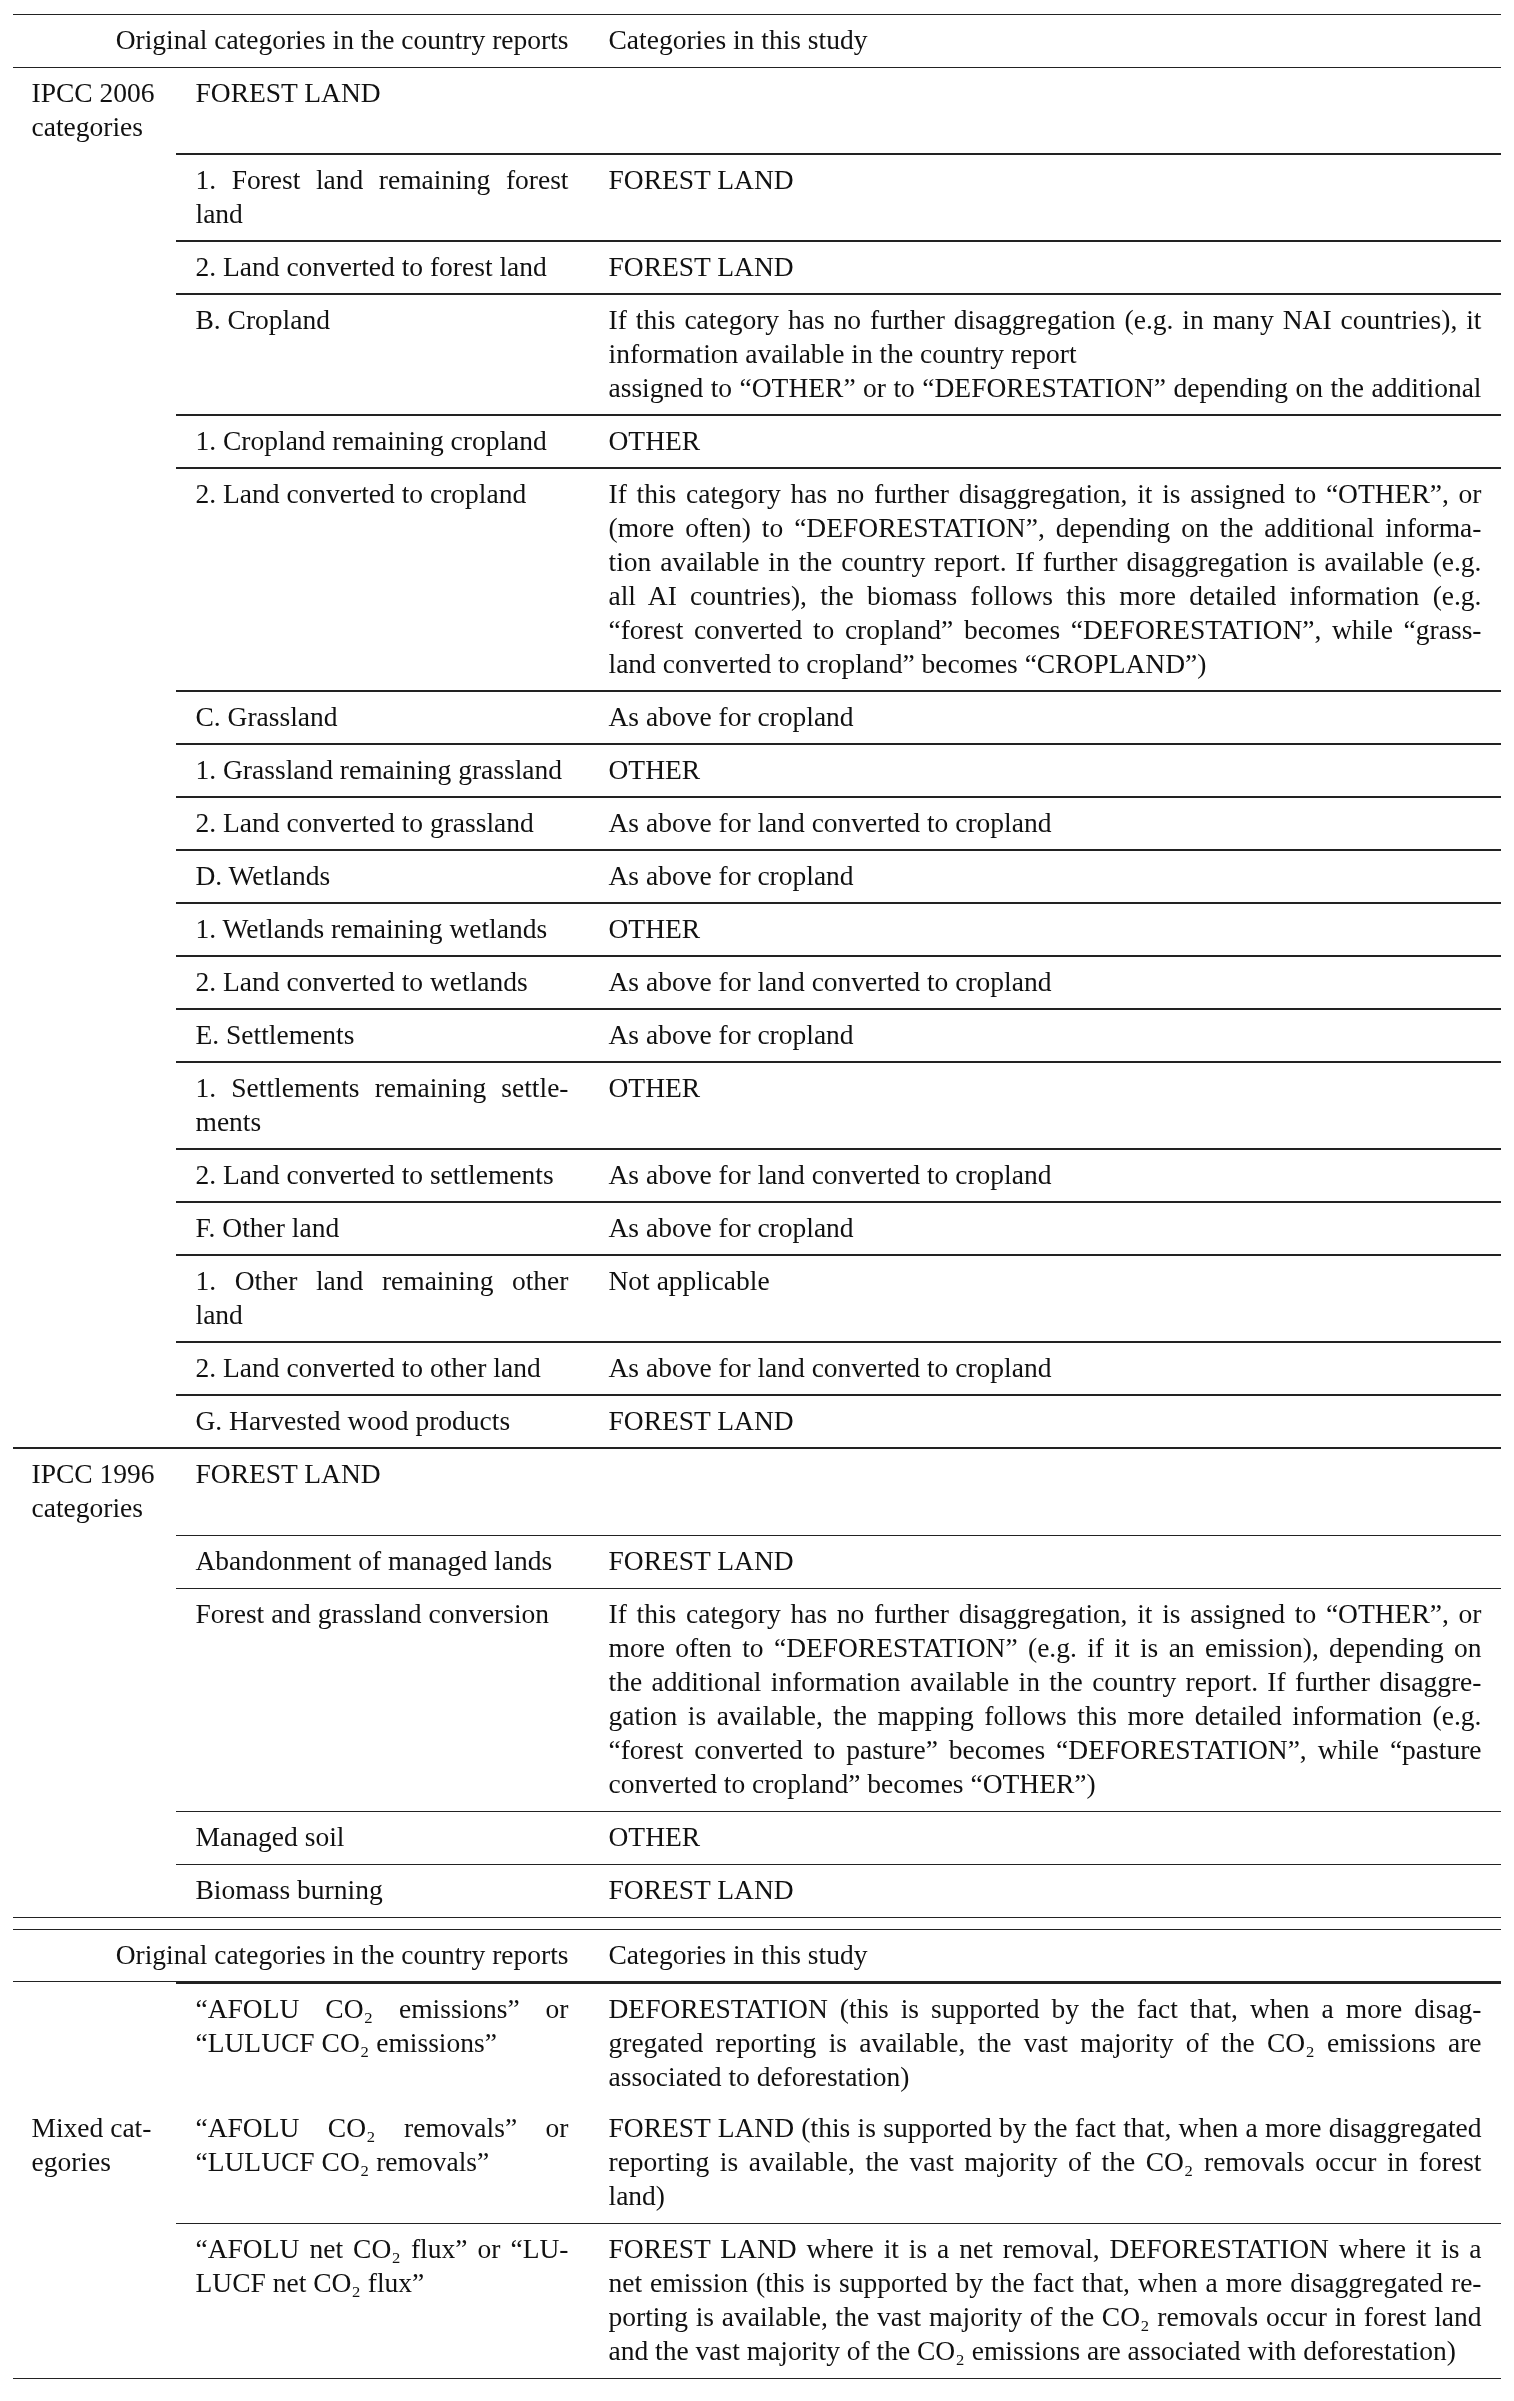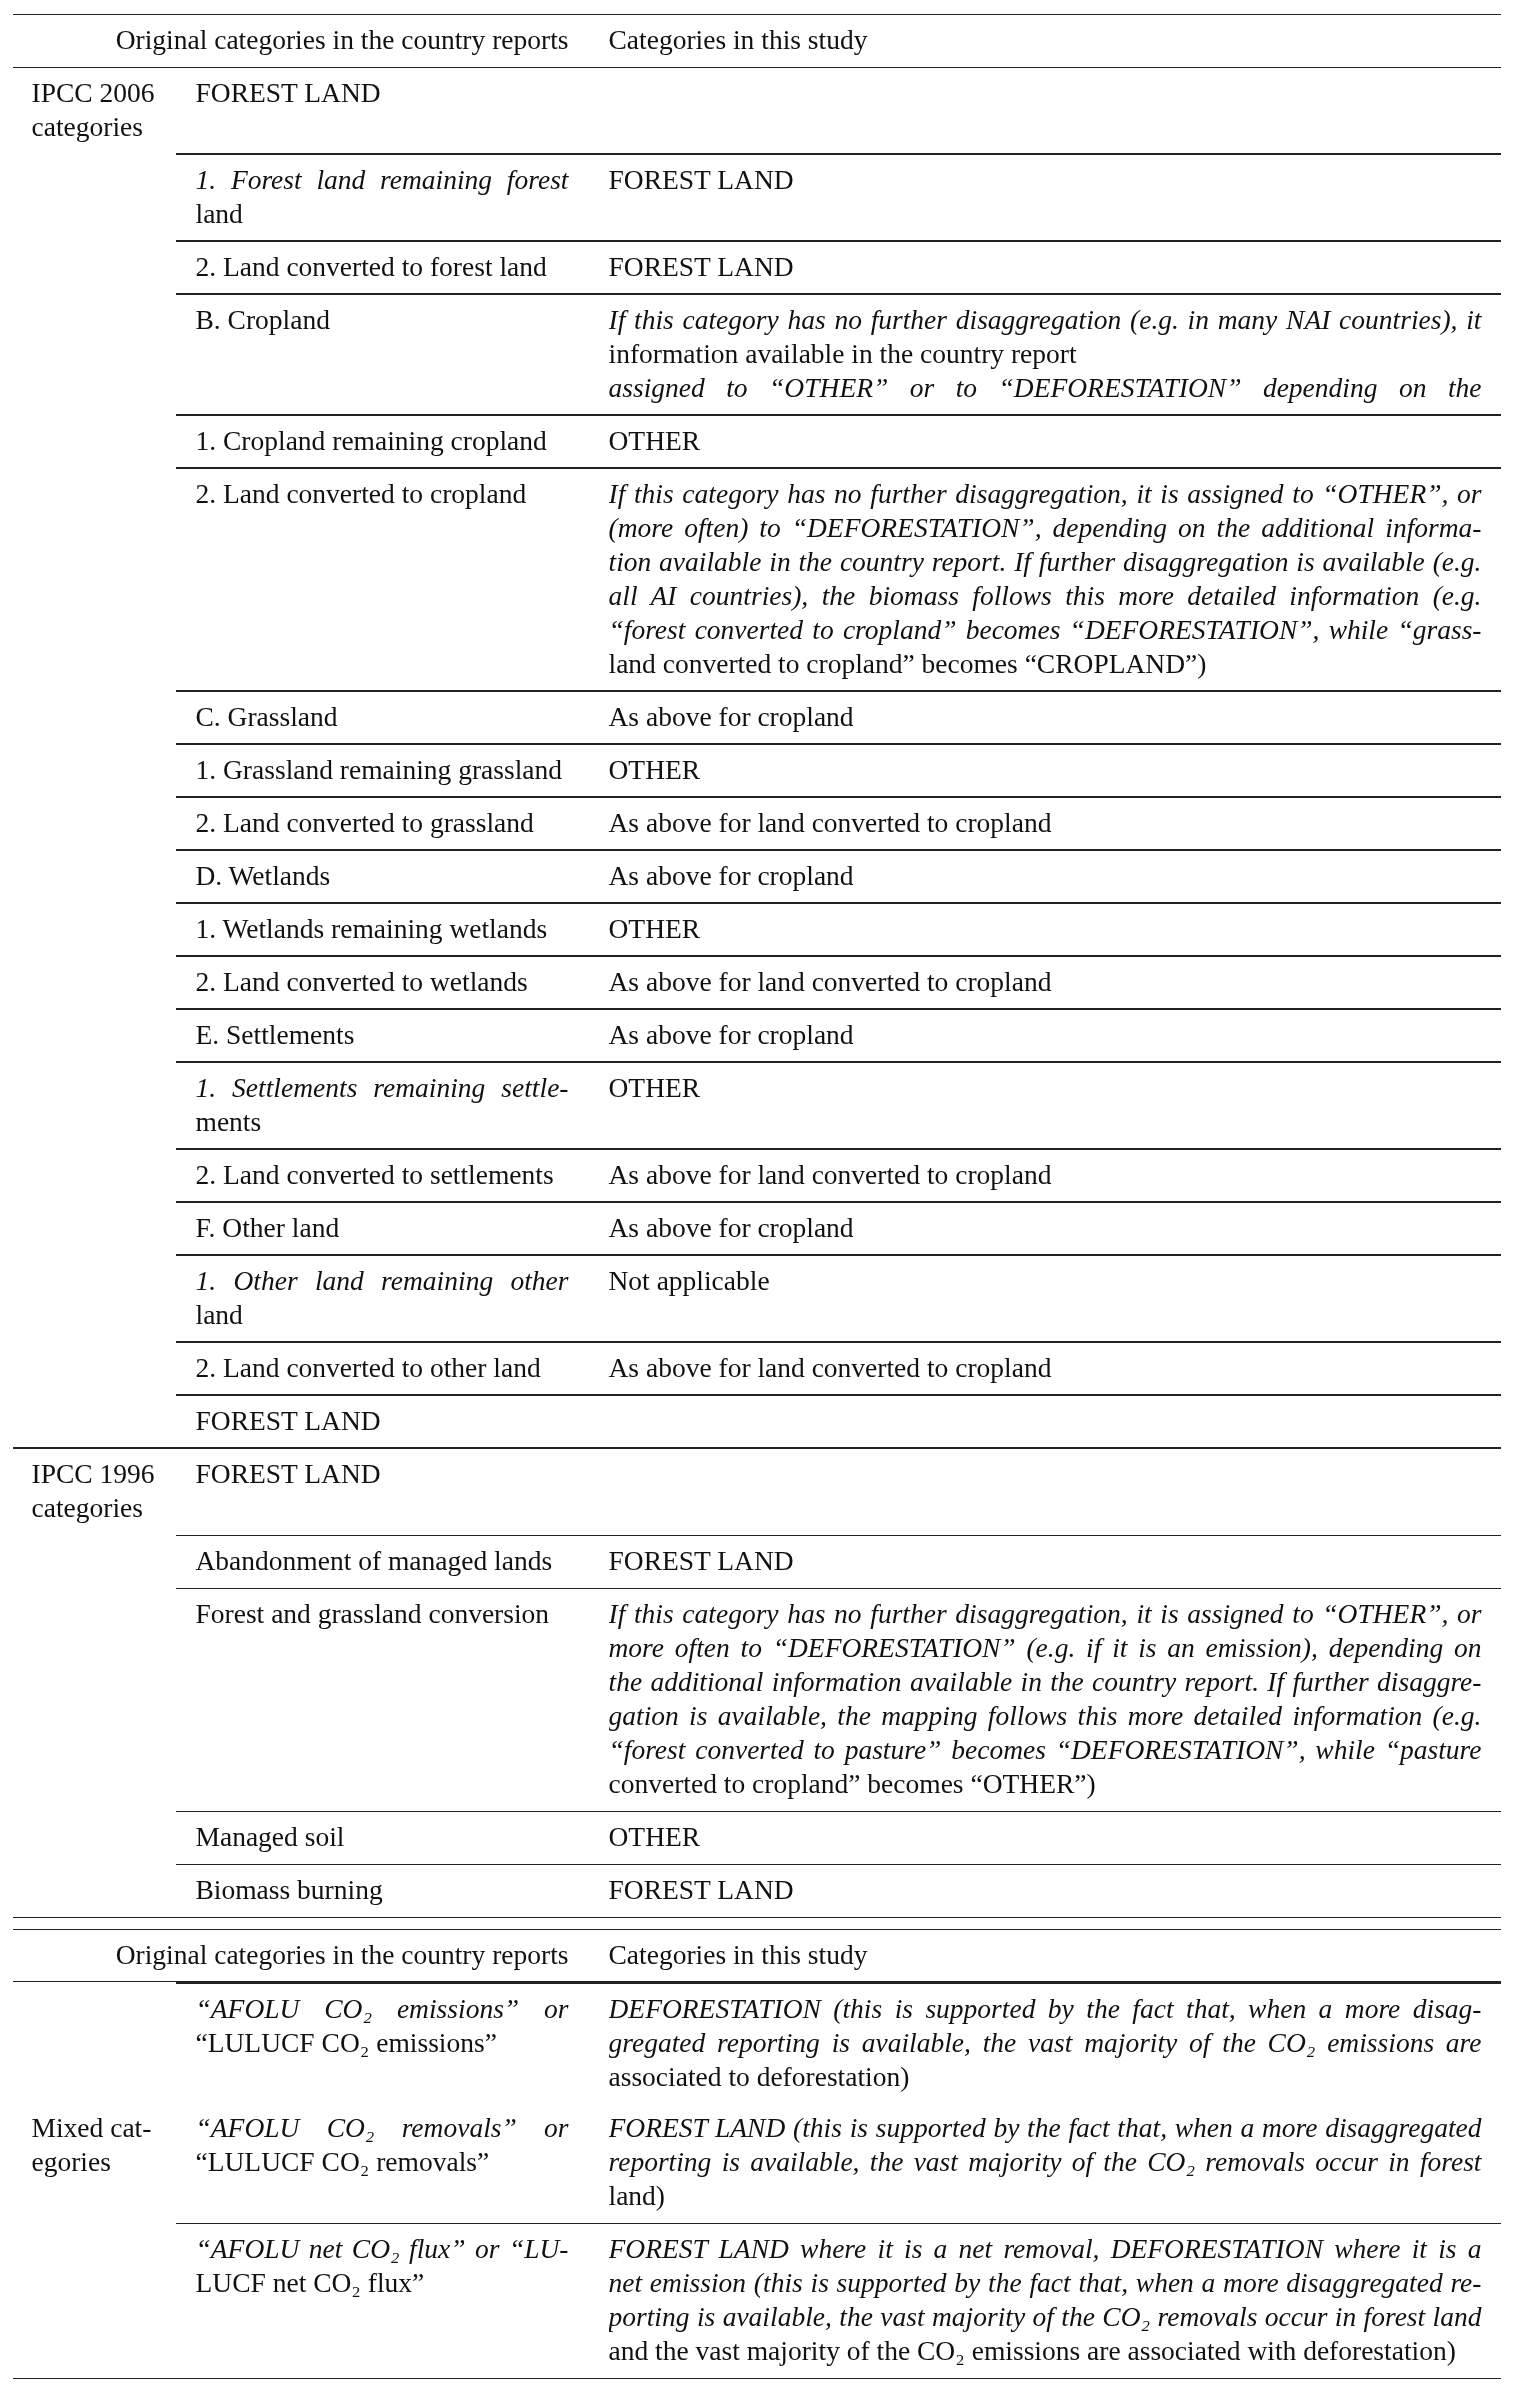--- a/index.html
+++ b/index.html
@@ -64,21 +64,20 @@
   .c3 { width: 912px; padding-left: 20px; padding-right: 19px; }
   .c12 { width: 576px; padding-left: 19px; padding-right: 20px; text-align: right; }
   .line {
     display: block;
     white-space: nowrap;
   }
   .line.just {
     text-align: justify;
     text-align-last: justify;
     white-space: normal;
-    font-style: italic;
   }
   .line.just::after {
     content: "";
     display: inline-block;
     width: 100%;
   }
   .line.just {
     height: 34px;
     overflow: hidden;
   }
@@ -266,20 +265,23 @@
           <div class="cell c1"></div>
           <div class="cell c2">
             <span class="line">2. Land converted to other land</span>
           </div>
           <div class="cell c3">
             <span class="line">As above for land converted to cropland</span>
           </div>
         </div>
         <div class="row inner">
           <div class="cell c1"></div>
+          <div class="cell c2">
+            <span class="line">G. Harvested wood products</span>
+          </div>
           <div class="cell c3">
             <span class="line">FOREST LAND</span>
           </div>
         </div>
       </div>
       <div class="group">
         <div class="row">
           <div class="cell c1">
             <span class="line">IPCC 1996</span>
             <span class="line">categories</span>

